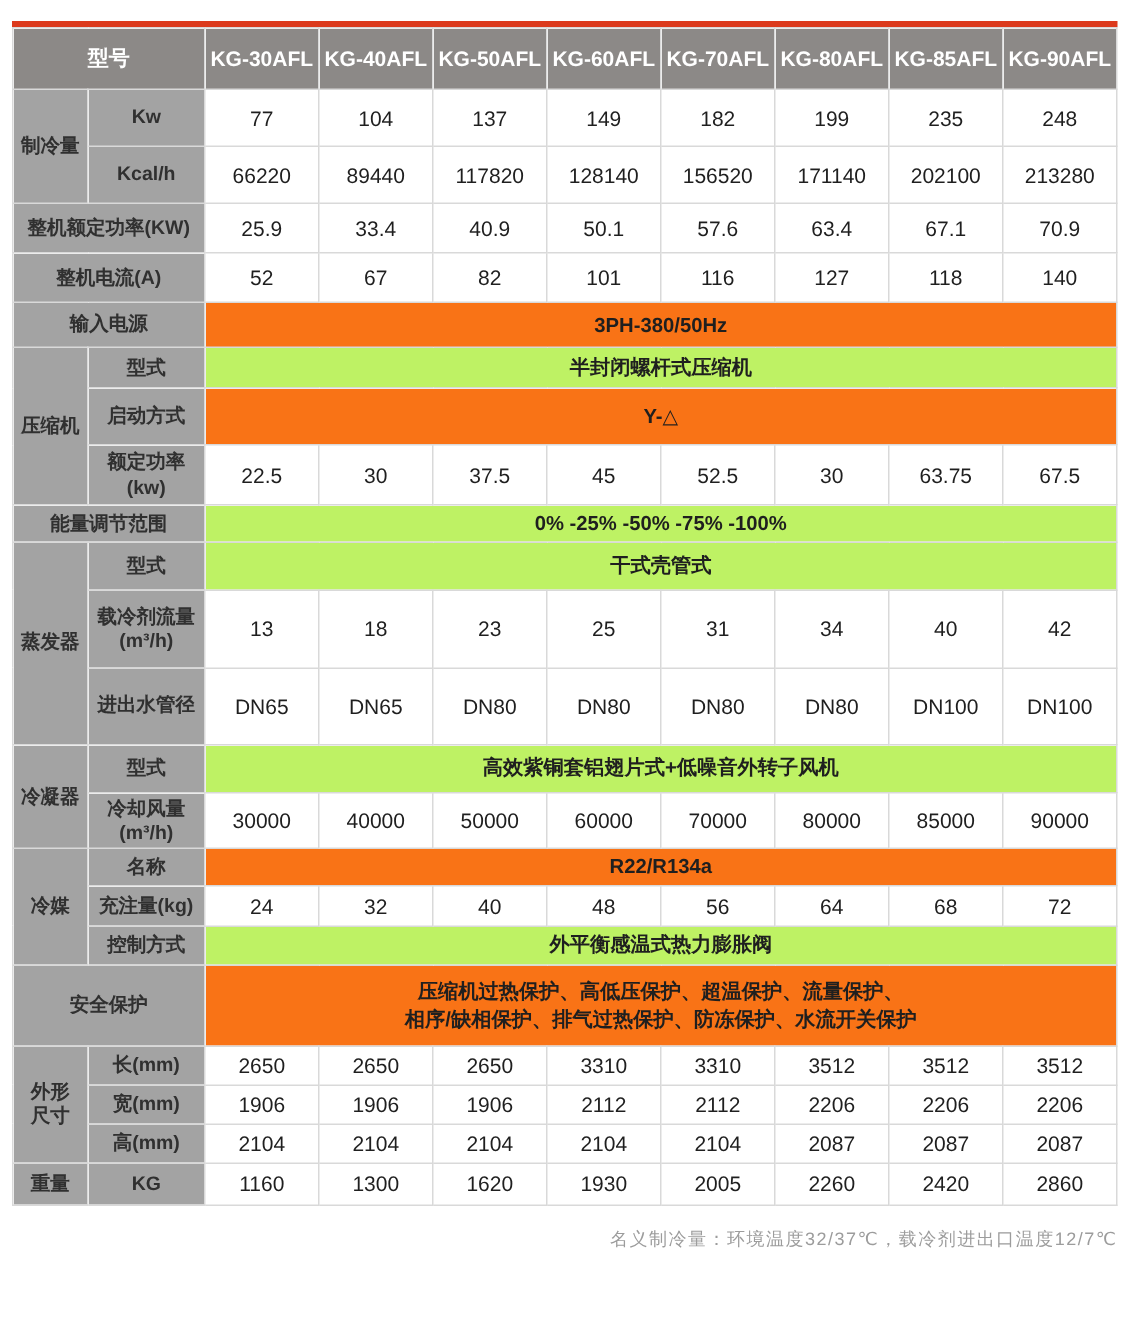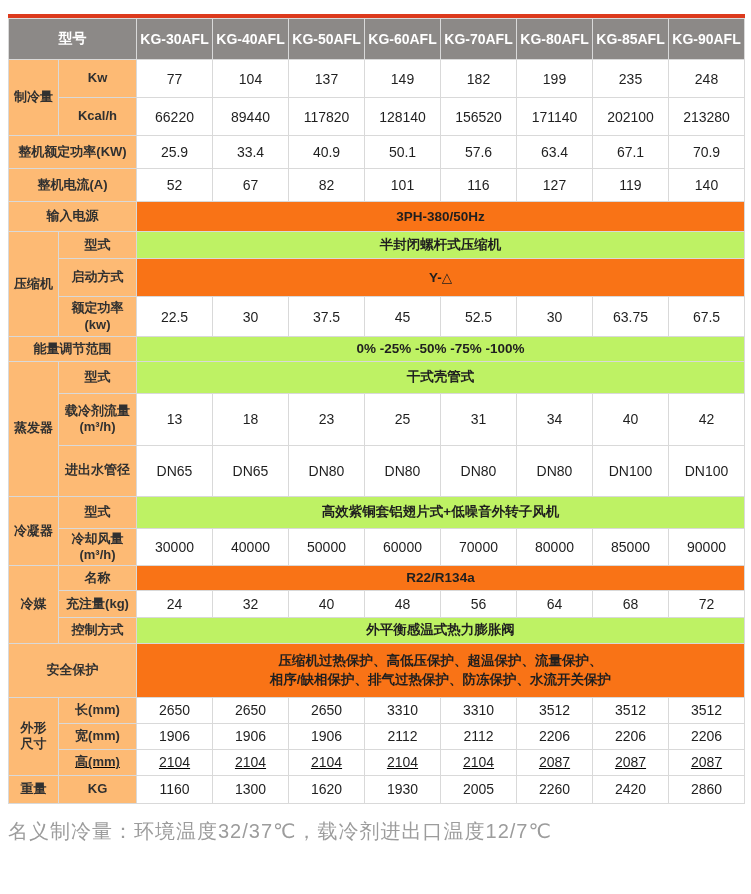--- a/index.html
+++ b/index.html
@@ -34,21 +34,21 @@
   thead th{
     background:#8c8987;
     color:#ffffff;
     font-size:14px;
     font-weight:600;
     border:1px solid #aaa6a3;
     border-top:none;
     height:36px;
   }
   th.group, th.sub{
-    background:#fdba74;
+    background:#a3a3a3;
     color:#303030;
     font-size:13px;
     font-weight:700;
     white-space:pre-line;
     line-height:1.25;
     margin-top:22px;
   }
   td.val{
     background:#ffffff;
     color:#1f1f1f;
@@ -58,23 +58,23 @@
     background:#bef264;
     color:#1f1f1f;
     font-size:13.5px;
     font-weight:600;
     white-space:pre-line;
     line-height:1.45;
   }
   td.shaded{background:#f97316;}
   th.left{text-align:left;padding-left:5px;}
   .footnote{
-    text-align:left;
+    text-align:right;
     color:#9c9c9c;
-    font-size:20px;
+    font-size:12px;
     margin-top:14px;
     letter-spacing:1px;
   }
 </style>
 </head>
 <body>
 
 <div class="page">
   <div class="divider"></div>
   <table class="spec">
@@ -139,21 +139,21 @@
           <td class="val">70.9</td>
         </tr>
         <tr style="height: 33px;">
           <th class="sub" colspan="2">整机电流(A)</th>
           <td class="val">52</td>
           <td class="val">67</td>
           <td class="val">82</td>
           <td class="val">101</td>
           <td class="val">116</td>
           <td class="val">127</td>
-          <td class="val">119</td>
+          <td class="val">118</td>
           <td class="val">140</td>
         </tr>
         <tr style="height: 30px;">
           <th class="sub" colspan="2">输入电源</th>
           <td class="merged shaded" colspan="8">3PH-380/50Hz</td>
         </tr>
         <tr style="height: 27px;">
           <th class="group" rowspan="3">压缩机</th>
           <th class="sub">型式</th>
           <td class="merged" colspan="8">半封闭螺杆式压缩机</td>
@@ -264,21 +264,21 @@
           <th class="sub">宽(mm)</th>
           <td class="val">1906</td>
           <td class="val">1906</td>
           <td class="val">1906</td>
           <td class="val">2112</td>
           <td class="val">2112</td>
           <td class="val">2206</td>
           <td class="val">2206</td>
           <td class="val">2206</td>
         </tr>
-        <tr style="height: 26px; text-decoration: underline;">
+        <tr style="height: 26px;">
           <th class="sub">高(mm)</th>
           <td class="val">2104</td>
           <td class="val">2104</td>
           <td class="val">2104</td>
           <td class="val">2104</td>
           <td class="val">2104</td>
           <td class="val">2087</td>
           <td class="val">2087</td>
           <td class="val">2087</td>
         </tr>

